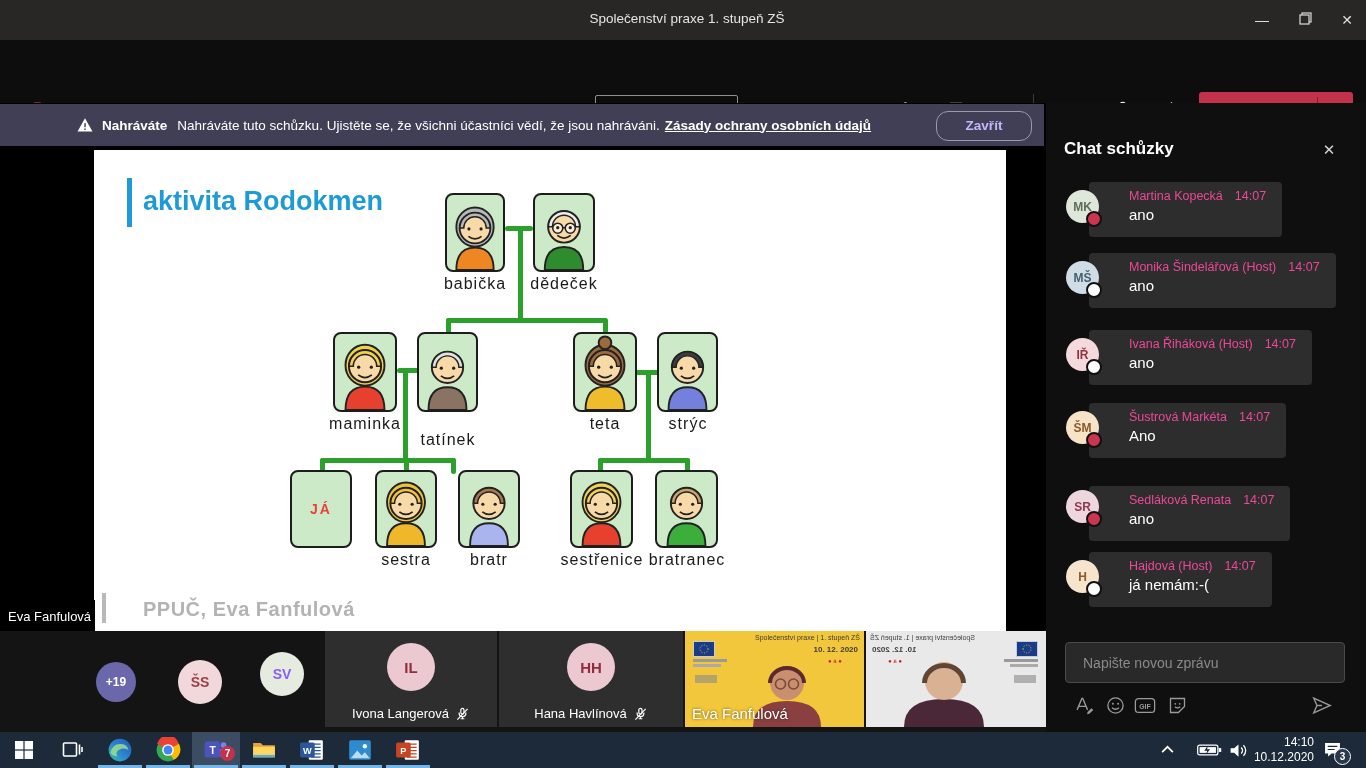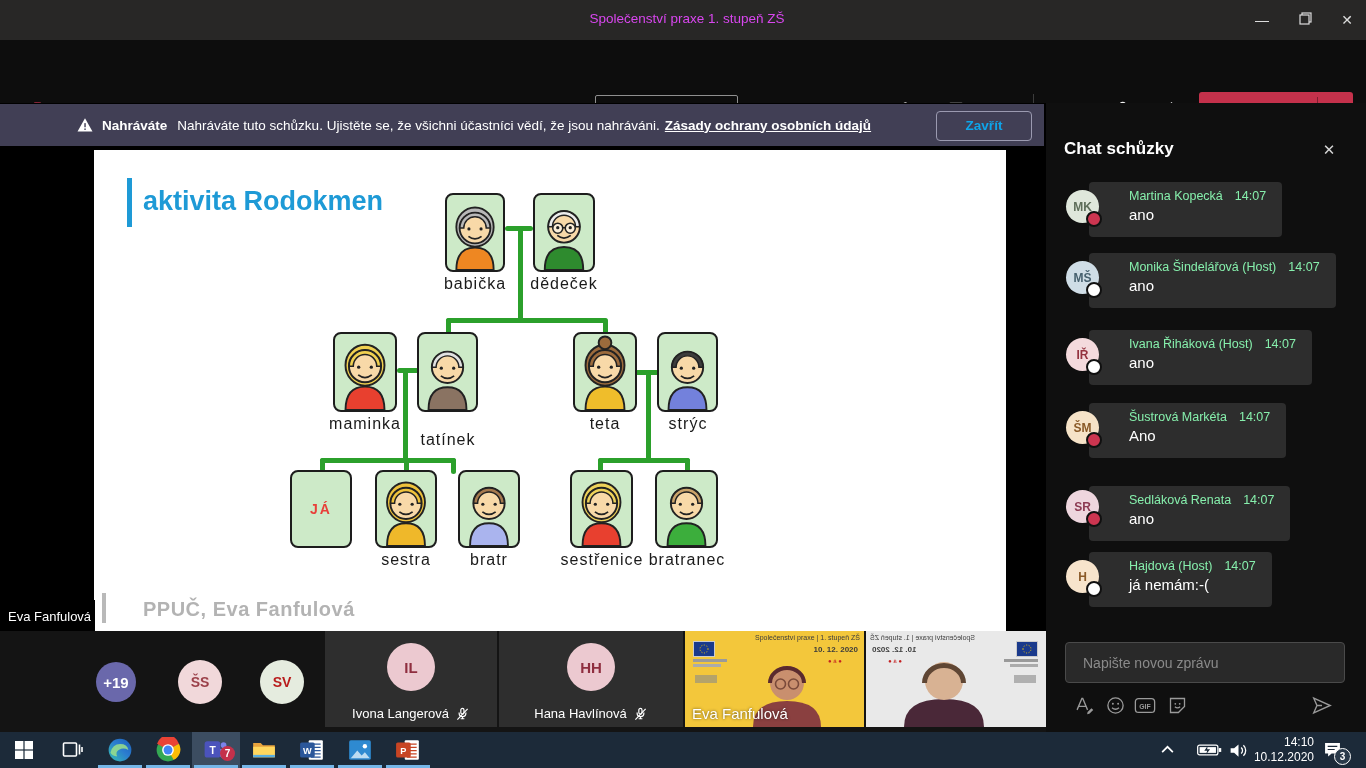--- a/index.html
+++ b/index.html
@@ -1,37 +1,37 @@
 <!DOCTYPE html>
 <html><head>
 <meta charset="utf-8">
 <style>
   html,body{margin:0;padding:0;background:#000;font-family:"Liberation Sans","DejaVu Sans",sans-serif;}
   .screen{position:relative;width:1366px;height:768px;overflow:hidden;background:#000;}
   .abs{position:absolute;}
   
   .titlebar{left:0;top:0;width:1366px;height:40px;background:#282726;color:#fff;}
-  .titlebar .wtitle{left:8px;right:0;top:11px;text-align:center;font-size:13.5px;color:#d946ef;}
+  .titlebar .wtitle{left:8px;right:0;top:11px;text-align:center;font-size:13.5px;color:#e5e5e5;}
   .wctl{top:10px;width:20px;height:20px;color:#ddd;font-size:14px;text-align:center;line-height:20px;cursor:default;}
   
   .toolbar{left:0;top:40px;width:1366px;height:63px;background:#0d0d0d;}
   .recdot{left:30px;top:62px;width:15px;height:15px;border-radius:50%;background:#c4314b;box-shadow:inset 0 0 0 3px #7e2336;}
   .timer{left:57px;top:62px;font-size:15px;color:#e6e6e6;letter-spacing:0.5px;}
   .req-btn{left:595px;top:55px;width:141px;height:30px;border:1px solid #8f8f8f;border-radius:2px;color:#fff;font-size:13.5px;font-weight:bold;text-align:center;line-height:30px;background:transparent;}
   .tbico{top:58px;width:26px;height:26px;display:flex;align-items:center;justify-content:center;}
   .tb-underline{left:838px;top:89px;width:34px;height:3px;background:#a6a7dc;border-radius:2px;}
   .tb-divider{left:1033px;top:54px;width:1px;height:36px;background:#3c3c3c;}
   .leave-btn{left:1199px;top:52px;width:154px;height:36px;background:#c4314b;border-radius:3px;color:#fff;display:flex;align-items:center;}
   .leave-btn .lbl{font-size:15px;font-weight:bold;margin-left:10px;}
   .leave-sep{position:absolute;left:118px;top:5px;width:1px;height:26px;background:rgba(0,0,0,0.35);}
   
   .banner{left:0;top:104px;width:1044px;height:42px;background:#413f55;color:#fff;font-size:13.5px;display:flex;align-items:center;}
   .banner b{margin:0 10px 0 8px;}
   .banner .lnk{text-decoration:underline;font-weight:bold;margin-left:5px;cursor:pointer;}
-  .banner-close{position:absolute;right:12px;top:7px;width:94px;height:28px;border:1px solid #9b9ab0;border-radius:4px;color:#0ea5e9;font-size:13.5px;font-weight:bold;text-align:center;line-height:28px;background:transparent;}
+  .banner-close{position:absolute;right:12px;top:7px;width:94px;height:28px;border:1px solid #9b9ab0;border-radius:12px;color:#c4b5fd;font-size:13.5px;font-weight:bold;text-align:center;line-height:28px;background:transparent;}
   
   .stage{left:0;top:103px;width:1046px;height:529px;background:#000;}
   .slide{left:94px;top:47px;width:912px;height:482px;background:#fff;}
   .slide-accentbar{left:33px;top:28px;width:5px;height:49px;background:#1e9ad6;}
   .slide-title{left:49px;top:36px;font-size:27px;font-weight:bold;color:#1e9ad6;}
   .fam-card{position:absolute;background:#cdeac8;border:2.5px solid #1d1d1d;border-radius:8px;box-sizing:border-box;}
   .fam-label{position:absolute;font-size:16px;color:#1a1a1a;text-align:center;transform:translateX(-50%);letter-spacing:1px;}
   .ja-txt{width:100%;height:100%;display:flex;align-items:center;justify-content:center;font-size:14px;font-weight:bold;letter-spacing:2px;}
   .tree-line{position:absolute;background:#2ba02b;border-radius:3px;}
   .slide-footbar{left:8px;top:443px;width:4px;height:30px;background:#b9b9b9;}
@@ -42,21 +42,21 @@
   .circ{position:absolute;border-radius:50%;display:flex;align-items:center;justify-content:center;font-weight:bold;}
   .ftile{position:absolute;top:0;height:96px;background:#2e2e2e;overflow:hidden;}
   .ftile .tname{position:absolute;bottom:6px;width:100%;text-align:center;color:#fff;font-size:13px;display:flex;align-items:center;justify-content:center;gap:6px;}
   .vtile-name{position:absolute;left:7px;bottom:5px;color:#fff;font-size:15px;text-shadow:0 0 3px rgba(0,0,0,0.6);}
   .vtxt{position:absolute;font-size:7px;color:#3c3c3c;white-space:nowrap;}
   
   .chat{left:1046px;top:103px;width:320px;height:629px;background:#0f0f0f;color:#fff;}
   .chat-header{left:18px;top:36px;font-size:17px;font-weight:bold;}
   .chat-close{left:272px;top:36px;width:22px;height:22px;color:#d6d6d6;font-size:15px;text-align:center;line-height:22px;}
   .msg-bubble{position:absolute;left:43px;background:#2d2d2d;border-radius:4px;padding:7px 16px 8px 16px;height:40px;box-sizing:content-box;}
-  .msg-meta{font-size:12.5px;color:#86efac;white-space:nowrap;}
+  .msg-meta{font-size:12.5px;color:#ec4899;white-space:nowrap;}
   .msg-meta .t{margin-left:12px;}
   .msg-text{font-size:15px;color:#fff;margin-top:3px;white-space:nowrap;}
   .msg-avatar{position:absolute;left:20px;width:33px;height:33px;border-radius:50%;display:flex;align-items:center;justify-content:center;font-size:12px;font-weight:bold;z-index:2;}
   .presence{position:absolute;width:12px;height:12px;border-radius:50%;border:2px solid #101010;z-index:3;}
   .chat-input{left:19px;top:539px;width:280px;height:41px;background:#292929;border:1px solid #4a4a4a;border-radius:4px;color:#d0d0d0;font-size:14px;padding:0 12px 0 17px;box-sizing:border-box;outline:none;}
   .chat-input::placeholder{color:#8a8a8a;}
   .ci-ico{top:591px;width:22px;height:22px;display:flex;align-items:center;justify-content:center;}
   
   .taskbar{left:0;top:732px;width:1366px;height:36px;background:#1c2a39;}
   .tb-btn{position:absolute;top:0;width:48px;height:36px;display:flex;align-items:center;justify-content:center;}
@@ -291,23 +291,23 @@
           <rect x="11.1" y="16.6" width="1.9" height="2" fill="#413f55"></rect>
         </svg>
     </span>
     <b>Nahráváte</b>
     <span>Nahráváte tuto schůzku. Ujistěte se, že všichni účastníci vědí, že jsou nahráváni.</span>
     <span class="lnk">Zásady ochrany osobních údajů</span>
     <div class="banner-close">Zavřít</div>
   </div>
 
   <div class="abs filmstrip" id="filmstrip">
-      <div class="circ" style="left: 96px; top: 31px; width: 40px; height: 40px; background: rgb(106, 104, 171); color: rgb(255, 255, 255); font-size: 15px;">+19</div>
+      <div class="circ" style="left: 96px; top: 31px; width: 40px; height: 40px; background: rgb(106, 104, 171); color: rgb(255, 255, 255); font-size: 12px;">+19</div>
       <div class="circ" style="left: 178px; top: 29px; width: 44px; height: 44px; background: rgb(241, 216, 218); color: rgb(155, 64, 73); font-size: 14px;">ŠS</div>
-      <div class="circ" style="left: 260px; top: 29px; width: 44px; height: 44px; background: rgb(229, 236, 223); color: #b91c1c; font-size: 14px;">SV</div>
+      <div class="circ" style="left: 260px; top: 21px; width: 44px; height: 44px; background: rgb(229, 236, 223); color: #8b5cf6; font-size: 14px;">SV</div>
       <div class="ftile" style="left: 499px; width: 184px;">
         <div class="circ" style="left:68px;top:12px;width:48px;height:48px;background:#ecc9d0;color:#8f2e3f;font-size:15px">HH</div>
   <div class="tname">
           <span>Hana Havlínová</span>
           <svg width="15" height="14" viewBox="0 0 16 15" fill="none" stroke="#fff" stroke-width="1.3">
             <rect x="6.2" y="1.5" width="3.4" height="6" rx="1.7"></rect>
             <path d="M4.4,5.8 v0.8 a3.6,3.6 0 0 0 7.2,0 v-0.8 M8,10.4 v2 M6,12.6 h4"></path>
             <path d="M2.5,13.5 L13.5,2"></path>
           </svg>
         </div>

